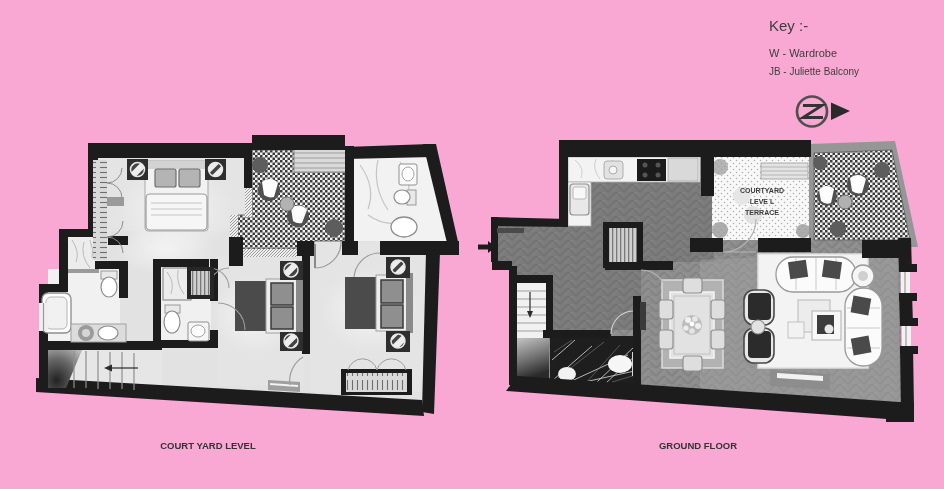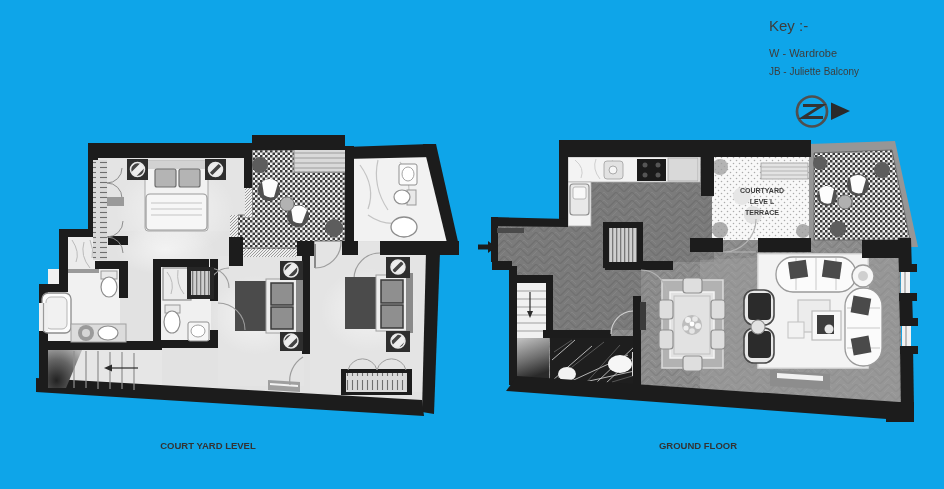--- a/index.html
+++ b/index.html
@@ -1,16 +1,16 @@
 <!DOCTYPE html>
 <html><head>
 <meta charset="utf-8">
 <style>
 html,body{margin:0;padding:0;background:#fff;}
-#canvas{position:relative;width:944px;height:489px;background:#0ea5e9;overflow:hidden;
+#canvas{position:relative;width:944px;height:489px;background:#f9a8d4;overflow:hidden;
 font-family:"Liberation Sans", sans-serif;}
 svg{position:absolute;top:0;left:0;filter:blur(0.3px);}
 </style>
 </head>
 <body>
 <div id="canvas">
 <svg width="944" height="489" viewBox="0 0 944 489">
 <defs>
 
 <pattern id="chk" width="5" height="5" patternUnits="userSpaceOnUse">

